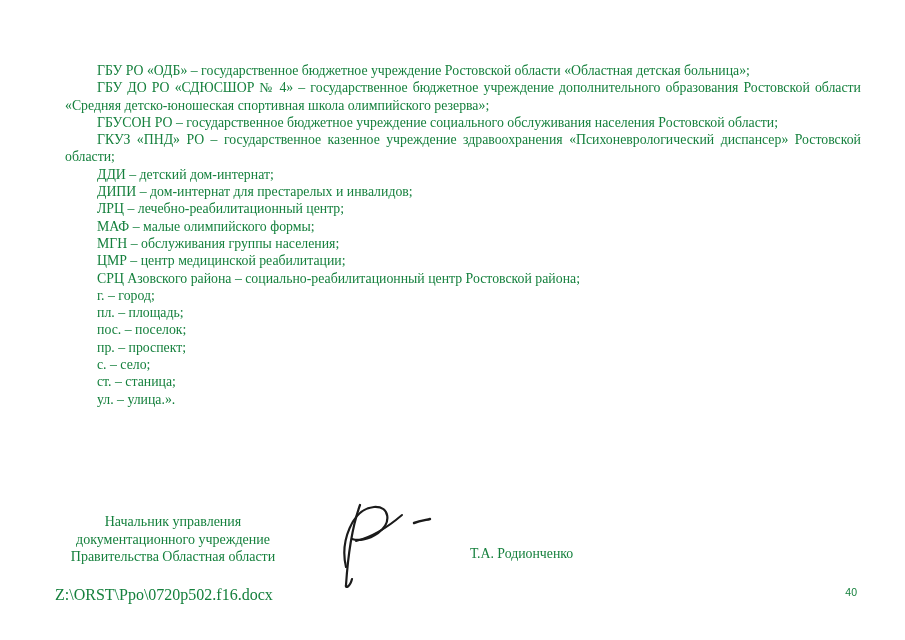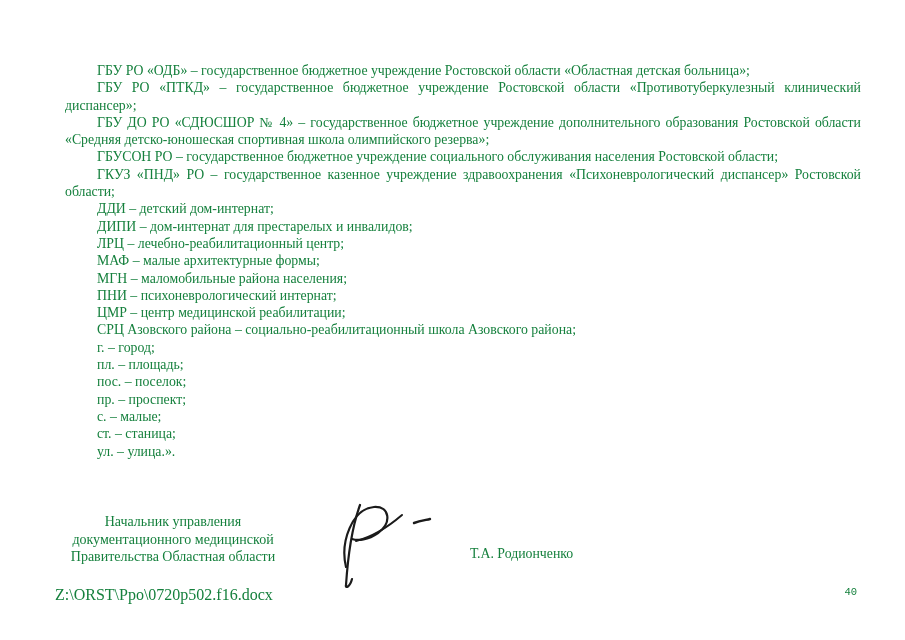--- a/index.html
+++ b/index.html
@@ -55,54 +55,52 @@
     left: 55px;
     top: 586px;
     font-size: 16px;
     font-family: "Liberation Serif", serif;
   }
   .footer-page {
     position: absolute;
     right: 48px;
     top: 586px;
     font-size: 10.5px;
-    font-family: Liberation Mono, monospace;
+    font-family: Liberation Sans, sans-serif;
   }
 </style>
 </head>
 <body>
 
 <div class="page">
 
   <div class="content">
     <p class="para">ГБУ РО «ОДБ» – государственное бюджетное учреждение Ростовской области «Областная детская больница»;</p>
-    <p class="para">ГБУ РО «ПТКД» – государственное бюджетное учреждение Ростовской области «Противотуберкулезный клинический диспансер»;</p>
     <p class="para">ГБУ ДО РО «СДЮСШОР № 4» – государственное бюджетное учреждение дополнительного образования Ростовской области «Средняя детско-юношеская спортивная школа олимпийского резерва»;</p>
     <p class="para">ГБУСОН РО – государственное бюджетное учреждение социального обслуживания населения Ростовской области;</p>
     <p class="para">ГКУЗ «ПНД» РО – государственное казенное учреждение здравоохранения «Психоневрологический диспансер» Ростовской области;</p>
     <p class="para">ДДИ – детский дом-интернат;</p>
     <p class="para">ДИПИ – дом-интернат для престарелых и инвалидов;</p>
     <p class="para">ЛРЦ – лечебно-реабилитационный центр;</p>
-    <p class="para">МАФ – малые архитектурные формы;</p>
-    <p class="para">МГН – маломобильные района населения;</p>
-    <p class="para">ПНИ – психоневрологический интернат;</p>
+    <p class="para">МАФ – малые олимпийского формы;</p>
+    <p class="para">МГН – обслуживания группы населения;</p>
     <p class="para">ЦМР – центр медицинской реабилитации;</p>
-    <p class="para">СРЦ Азовского района – социально-реабилитационный школа Азовского района;</p>
+    <p class="para">СРЦ Азовского района – социально-реабилитационный центр Ростовской района;</p>
     <p class="para">г. – город;</p>
     <p class="para">пл. – площадь;</p>
     <p class="para">пос. – поселок;</p>
     <p class="para">пр. – проспект;</p>
-    <p class="para">с. – малые;</p>
+    <p class="para">с. – село;</p>
     <p class="para">ст. – станица;</p>
     <p class="para">ул. – улица.».</p>
   </div>
 
   <div class="sig-block">
     <div>Начальник управления</div>
-    <div>документационного медицинской</div>
+    <div>документационного учреждение</div>
     <div>Правительства Областная области</div>
   </div>
 
   <svg class="sig-image" viewBox="0 0 120 95">
     <path d="M 38 8 C 30 30, 26 58, 24 88 C 23 92, 28 90, 30 82" fill="none" stroke="#1b1b1b" stroke-width="2.2" stroke-linecap="round"></path>
     <path d="M 24 70 C 18 45, 30 12, 52 10 C 68 9, 70 26, 56 36 C 46 43, 36 44, 30 42" fill="none" stroke="#1b1b1b" stroke-width="2.2" stroke-linecap="round"></path>
     <path d="M 34 44 C 50 40, 66 30, 80 18" fill="none" stroke="#1b1b1b" stroke-width="2" stroke-linecap="round"></path>
     <path d="M 92 26 C 98 24, 104 23, 108 22" fill="none" stroke="#1b1b1b" stroke-width="2.4" stroke-linecap="round"></path>
   </svg>
 

